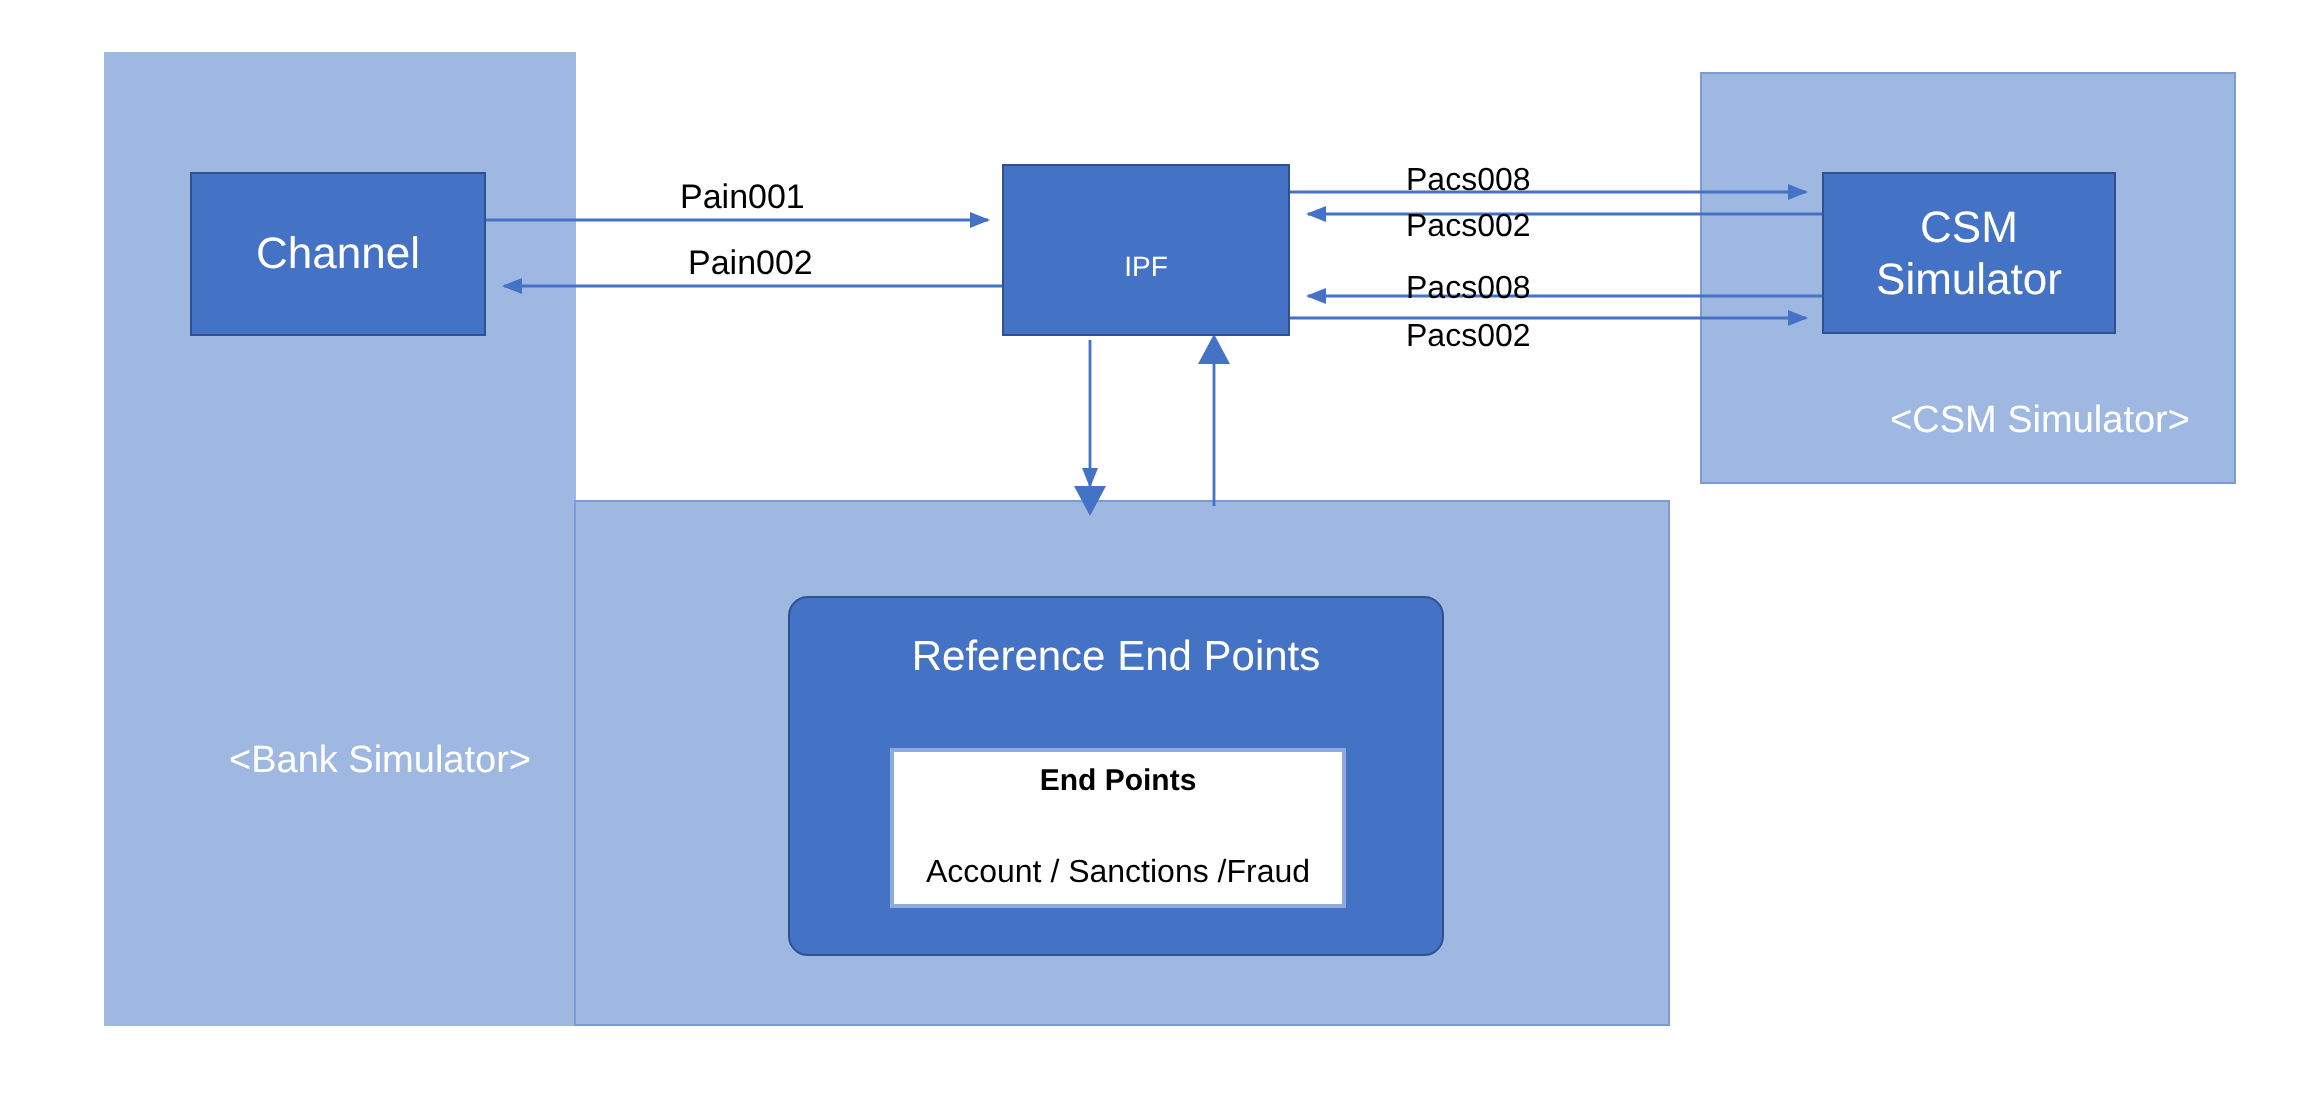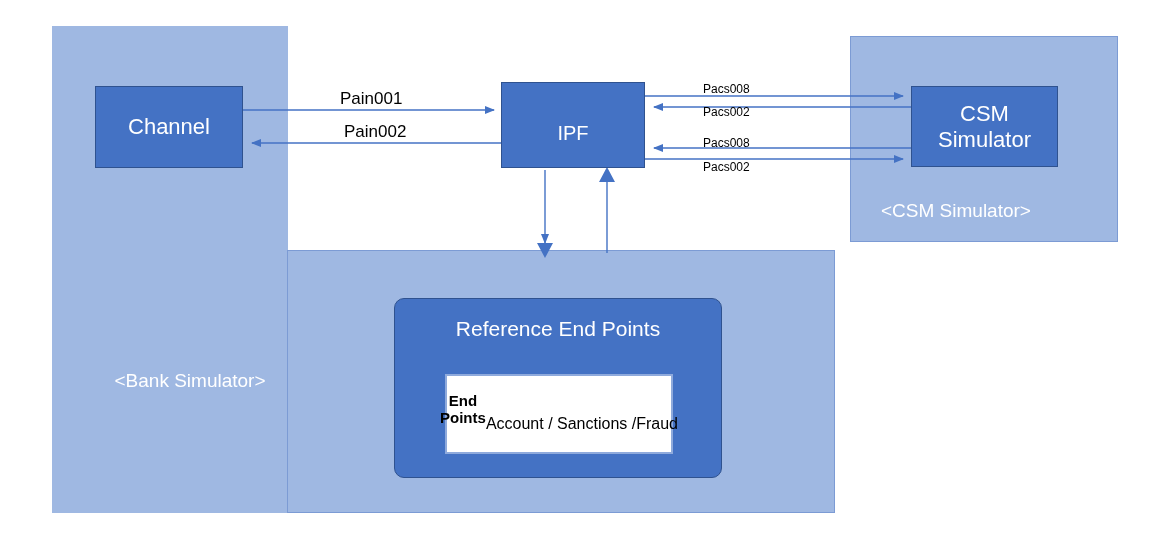--- a/index.html
+++ b/index.html
@@ -48,21 +48,21 @@
     justify-content: center;
     color: #ffffff;
     text-align: center;
   }
   .box-label {
     color: #ffffff;
     line-height: 1.15;
     white-space: pre-line;
   }
   .box.channel .box-label { font-size: 22px; }
-  .box.ipf .box-label { font-size: 20px; margin-top: 16px; }
+  .box.ipf .box-label { font-size: 14px; margin-top: 16px; }
   .box.csm .box-label { font-size: 22px; }
   .box.refpoints {
     display: block;
     border-radius: 10px;
   }
   .refpoints-title {
     position: absolute;
     left: 0;
     right: 0;
     top: 18px;
@@ -71,20 +71,21 @@
     text-align: center;
   }
 
   
   .card {
     position: absolute;
     background: #ffffff;
     border: 2px solid #8FAADC;
     box-sizing: border-box;
     display: flex;
+    flex-direction: column;
     align-items: center;
     justify-content: center;
   }
   .card-title {
     color: #000000;
     font-size: 15px;
     font-weight: bold;
     margin-bottom: 10px;
     text-align: center;
   }
@@ -101,21 +102,21 @@
     position: absolute;
     left: 0;
     top: 0;
     width: 1155px;
     height: 549px;
     pointer-events: none;
     overflow: visible;
   }
   .edge-label {
     position: absolute;
-    font-size: 12px;
+    font-size: 16px;
     color: #000000;
     white-space: nowrap;
     background: transparent;
   }
   .edge-label.big {
     font-size: 17px;
   }
 </style>
 </head>
 <body>
@@ -123,21 +124,21 @@
 <div id="canvas">
 
   <div class="panel" style="left:52px; top:26px; width:236px; height:487px;"></div>
 
   <div class="panel outlined" style="left:287px; top:250px; width:548px; height:263px;"></div>
 
   <div class="panel outlined" style="left:850px; top:36px; width:268px; height:206px;"></div>
 
   <div class="panel-label" style="left:52px; top:370px; width:276px;">&lt;Bank Simulator&gt;</div>
 
-  <div class="panel-label" style="left:822px; top:200px; width:268px;">&lt;CSM Simulator&gt;</div>
+  <div class="panel-label" style="left:850px; top:200px; width:268px;padding-left:36px;">&lt;CSM Simulator&gt;</div>
 
   <svg class="connector" viewBox="0 0 1155 549" xmlns="http://www.w3.org/2000/svg">
     <defs>
       <marker id="arrowR" markerWidth="10" markerHeight="10" refX="9" refY="4" orient="auto" markerUnits="userSpaceOnUse">
         <path d="M0,0 L10,4 L0,8 z" fill="#4472C4"></path>
       </marker>
       <marker id="arrowL" markerWidth="10" markerHeight="10" refX="9" refY="4" orient="auto" markerUnits="userSpaceOnUse">
         <path d="M0,0 L10,4 L0,8 z" fill="#4472C4"></path>
       </marker>
     </defs>

